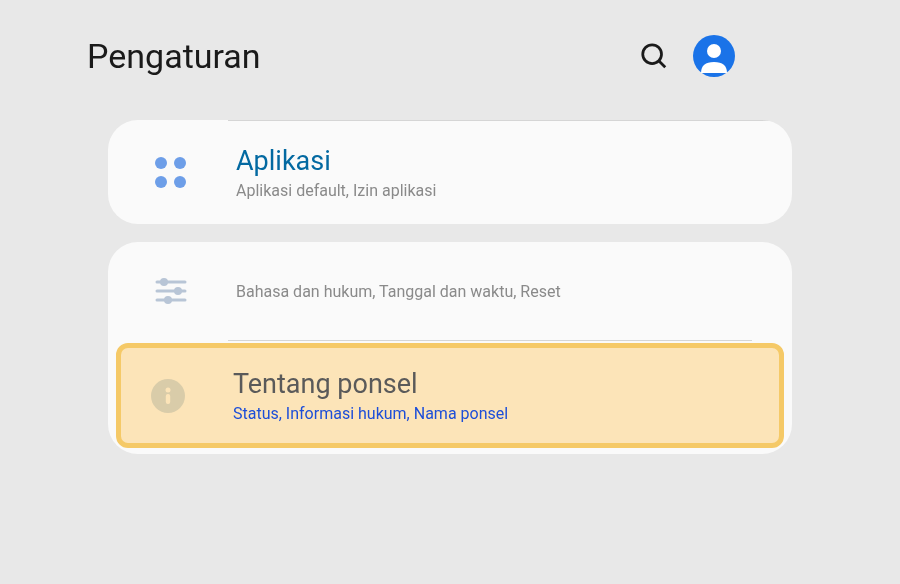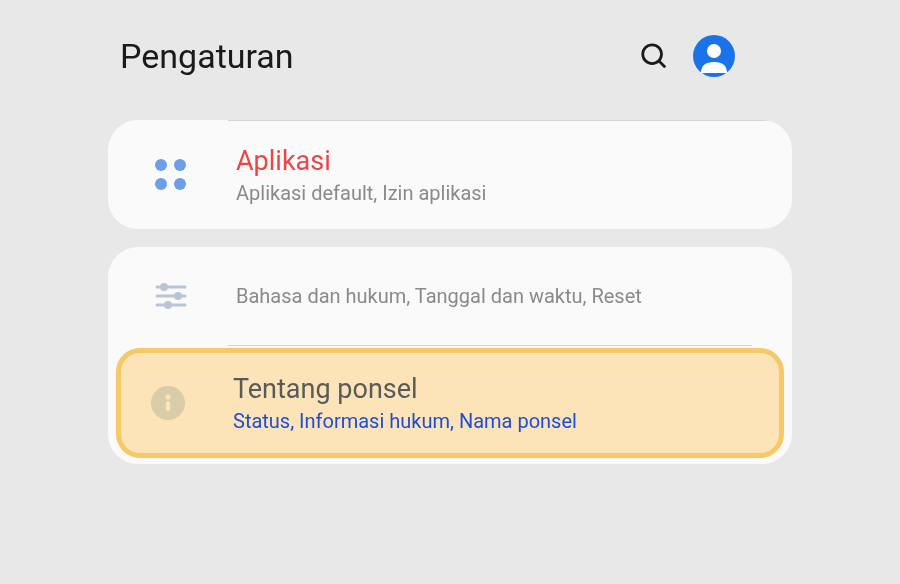--- a/index.html
+++ b/index.html
@@ -11,21 +11,21 @@
       width: 900px;
       height: 584px;
       background: #e8e8e8;
       font-family: -apple-system, BlinkMacSystemFont, 'Segoe UI', Roboto, sans-serif;
       position: relative;
     }
     .header {
       display: flex;
       align-items: center;
       justify-content: space-between;
-      padding: 35px 165px 25px 120px;
+      padding: 35px 165px 25px 87px;
     }
     .header-title {
       font-size: 34px;
       font-weight: 400;
       color: #1a1a1a;
     }
     .header-actions {
       display: flex;
       align-items: center;
       gap: 24px;
@@ -74,32 +74,32 @@
       flex-shrink: 0;
       margin-right: 40px;
       margin-left: 6px;
     }
     .list-text {
       flex: 1;
     }
     .list-title {
       font-size: 27px;
       font-weight: 400;
-      color: #ef4444;
+      color: #0369a1;
       margin-bottom: 4px;
     }
     .list-subtitle {
-      font-size: 20px;
+      font-size: 16px;
       font-weight: 400;
       color: #8a8a8a;
     }
     .highlighted {
       border: 5px solid #f5c967;
       background: #fce4b8;
-      border-radius: 24px;
+      border-radius: 12px;
       margin: 2px 8px 6px 8px;
       padding: 20px 20px 20px 20px;
     }
     .highlighted .list-icon {
       margin-left: 2px;
     }
     .highlighted .list-title {
       color: #5a5a5a;
     }
     .highlighted .list-subtitle {

